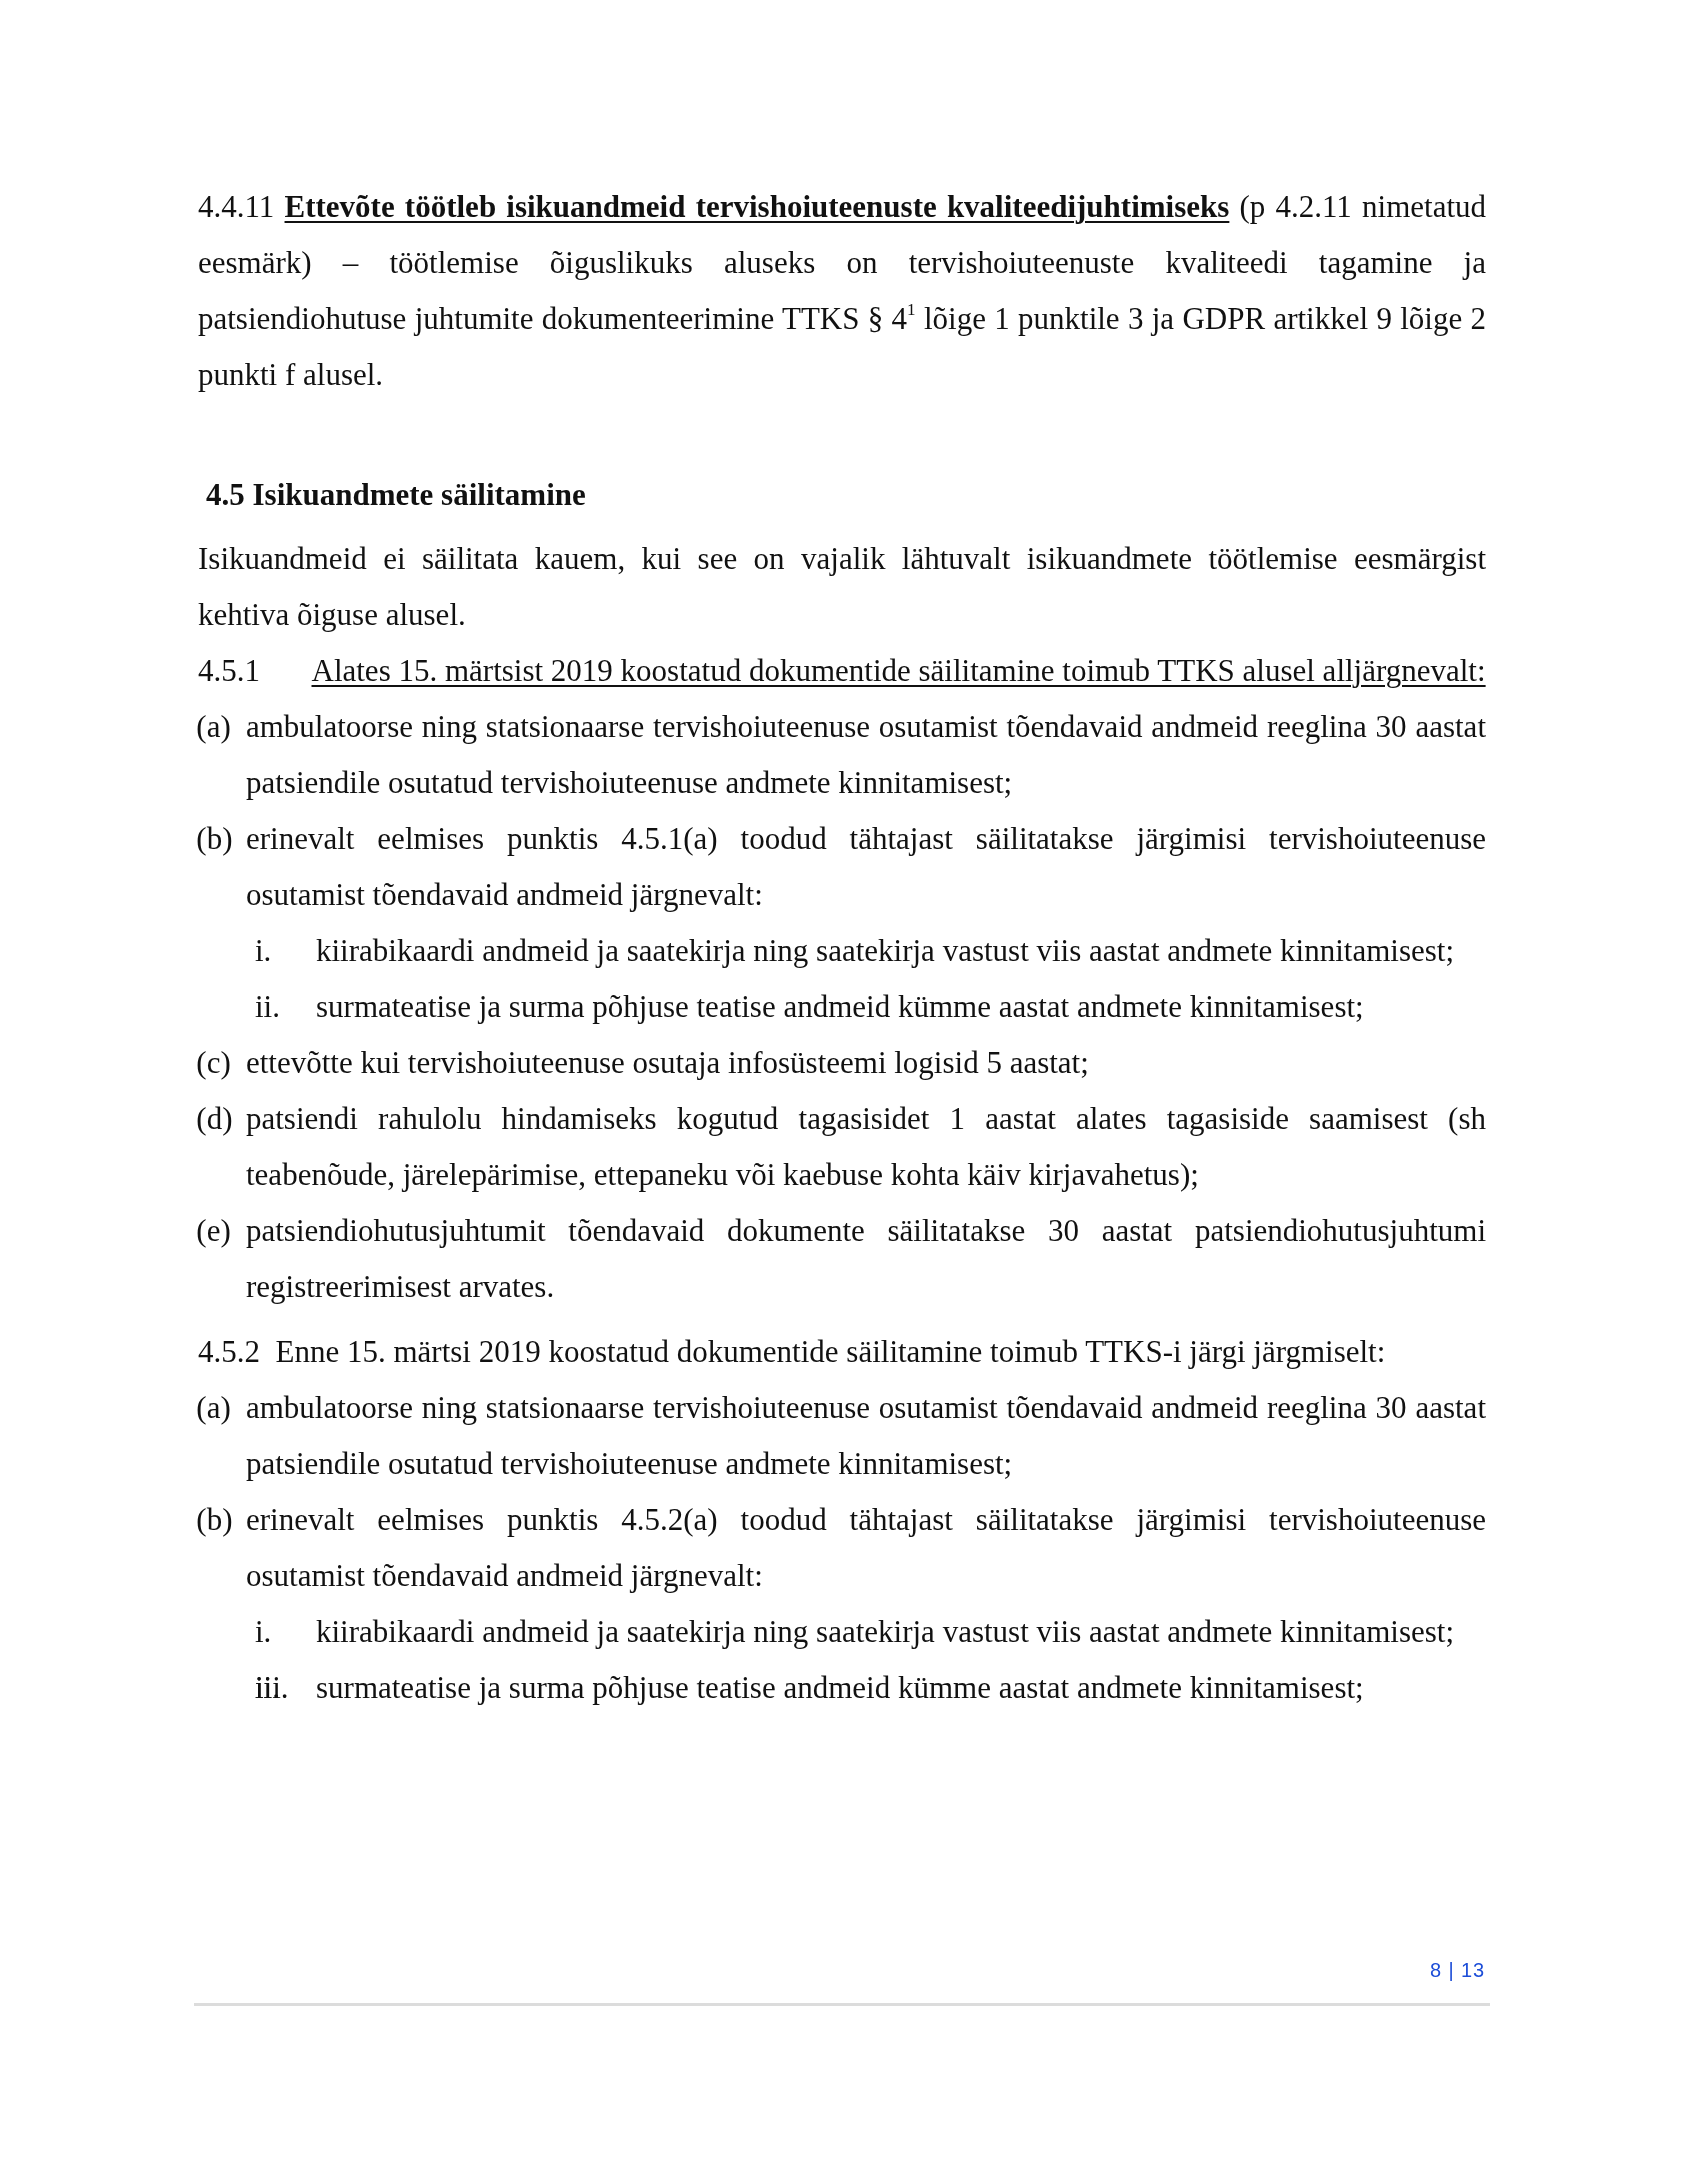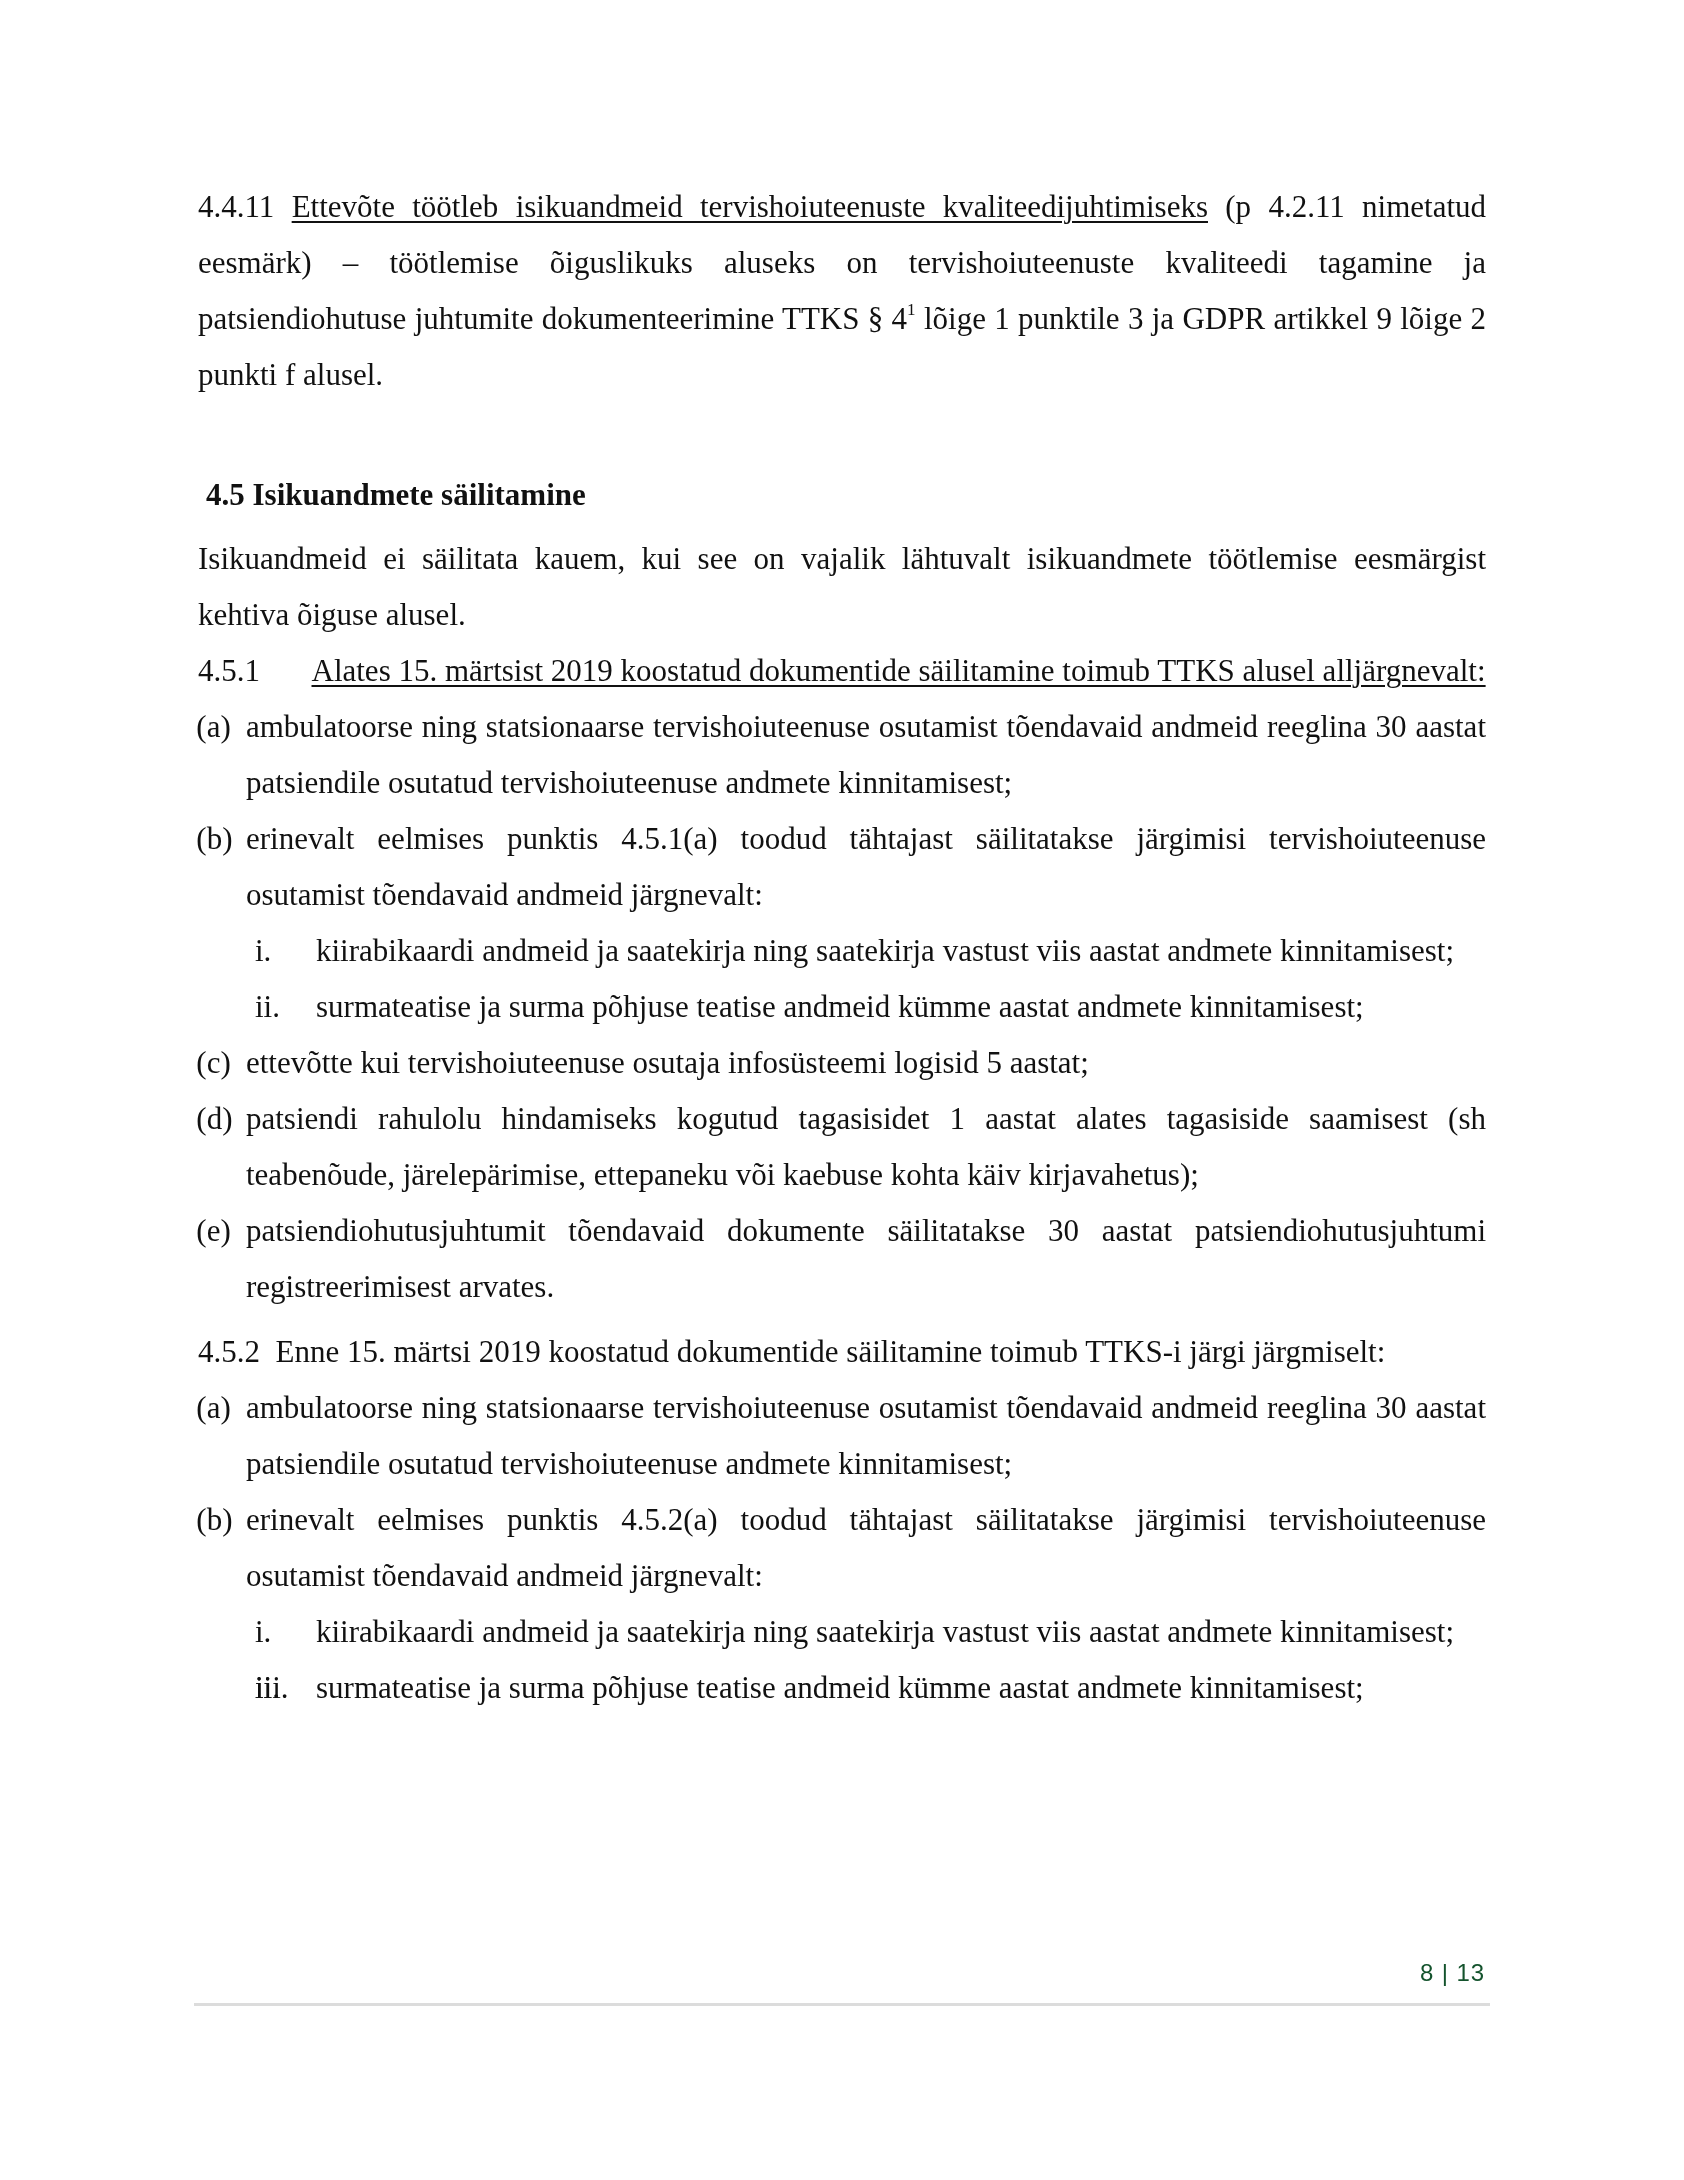--- a/index.html
+++ b/index.html
@@ -27,21 +27,21 @@
     left: 198px;
     top: 179px;
     width: 1288px;
     font-size: 31px;
     line-height: 56px;
   }
   .para {
     margin: 0;
     text-align: justify;
   }
-  .para .u { text-decoration: underline; text-underline-offset: 4.3px; text-decoration-thickness: 1.7px; }
+  .para .u { text-decoration: underline; text-underline-offset: 4.3px; text-decoration-thickness: 1.7px; font-weight: bold; }
   .last-left { text-align-last: left; }
   sup { font-size: 0.55em; line-height: 0; position: relative; top: -0.15em; }
   .gap-lg { height: 56px; }
   .gap-sm { height: 8.5px; }
   .heading {
     font-weight: bold;
     margin: 8px;
   }
   .item {
     position: relative;
@@ -68,22 +68,22 @@
   .numbered {
     margin: 0;
     text-align: justify;
   }
   .numbered .num { display: inline-block; }
   .footer-num {
     position: absolute;
     right: 200px;
     top: 1959px;
     font-family: "Liberation Sans", "DejaVu Sans", sans-serif;
-    font-size: 24px;
-    color: #14532d;
+    font-size: 20px;
+    color: #1d4ed8;
     letter-spacing: 0.9px;
   }
   .footer-rule {
     position: absolute;
     left: 194px;
     top: 2003px;
     width: 1296px;
     height: 2.6px;
     background: #dcdcdc;
   }

